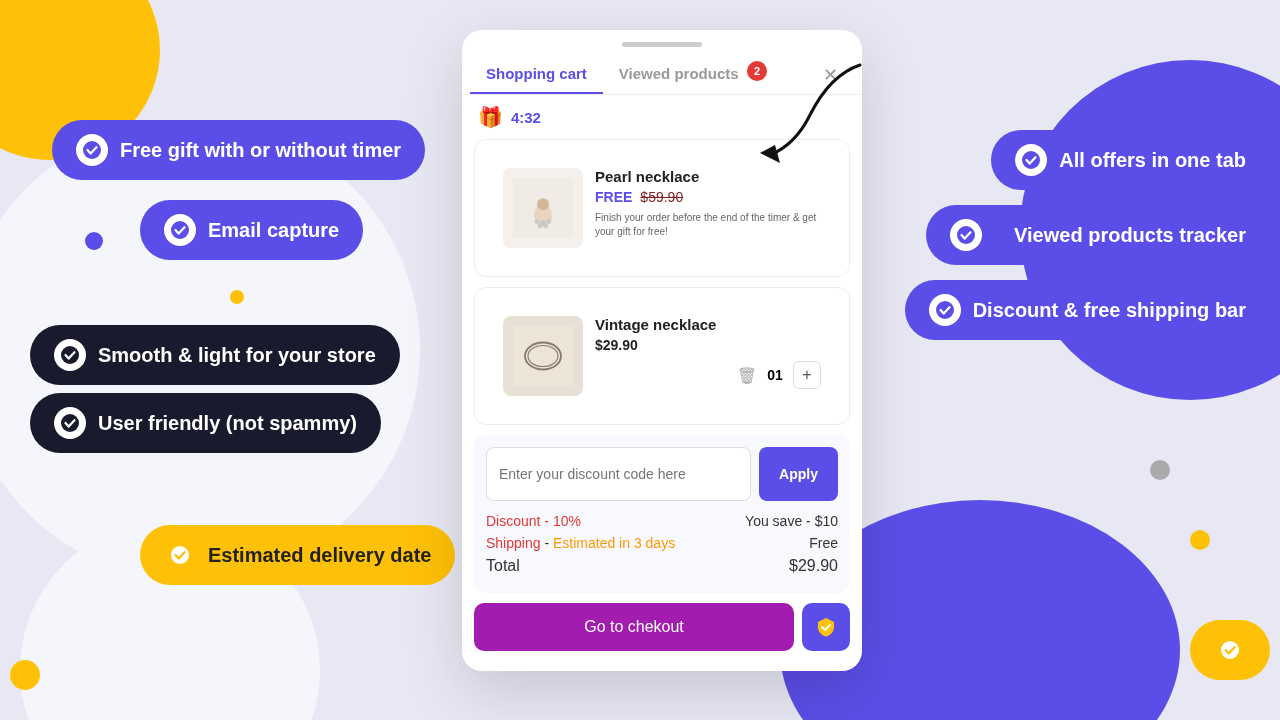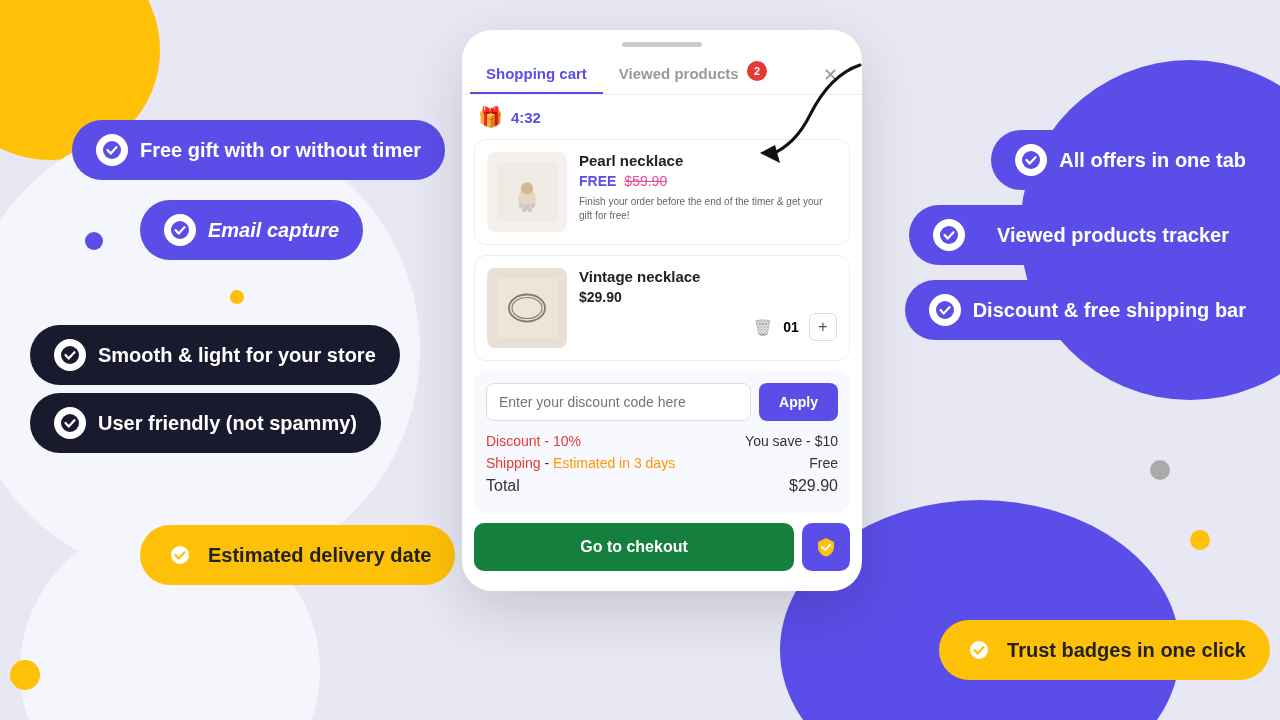--- a/index.html
+++ b/index.html
@@ -88,21 +88,21 @@
     }
     .badge-check svg { width: 18px; height: 18px; }
 
     
     .phone-container {
       position: absolute;
       left: 462px;
       top: 30px;
       width: 400px;
       background: white;
-      border-radius: 30px;
+      border-radius: 20px;
       box-shadow: 0 20px 60px rgba(0,0,0,0.15);
       overflow: hidden;
       padding-bottom: 20px;
     }
     .phone-notch {
       width: 80px; height: 5px;
       background: #ccc;
       border-radius: 3px;
       margin: 12px auto 8px;
     }
@@ -159,39 +159,39 @@
       color: #333;
     }
     .timer-icon { font-size: 20px; }
     .timer-time { color: #5B4EE8; font-weight: 700; }
 
     
     .product-card {
       margin: 0 12px 10px;
       border: 1px solid #eee;
       border-radius: 12px;
-      padding: 12px;
+      padding: 28px;
       display: flex;
       gap: 12px;
       align-items: flex-start;
     }
     .product-img {
       width: 80px; height: 80px;
       border-radius: 8px;
       overflow: hidden;
       flex-shrink: 0;
       background: #f5f0eb;
       display: flex; align-items: center; justify-content: center;
     }
     .product-img svg { width: 60px; height: 60px; }
     .product-info { flex: 1; }
     .product-name { font-size: 15px; font-weight: 600; color: #222; margin-bottom: 4px; }
     .product-price-row { display: flex; gap: 8px; align-items: center; margin-bottom: 6px; }
     .price-free { color: #5B4EE8; font-weight: 700; font-size: 14px; }
-    .price-original { color: #ec4899; text-decoration: line-through; font-size: 14px; }
+    .price-original { color: #7f1d1d; text-decoration: line-through; font-size: 14px; }
     .price-normal { color: #222; font-weight: 600; font-size: 14px; }
     .product-desc { font-size: 10px; color: #666; line-height: 1.4; }
     .quantity-row {
       display: flex;
       align-items: center;
       justify-content: flex-end;
       gap: 8px;
       margin-top: 8px;
     }
     .qty-btn {
@@ -216,21 +216,21 @@
     }
     .discount-input-row {
       display: flex;
       gap: 8px;
       margin-bottom: 12px;
     }
     .discount-input {
       flex: 1;
       border: 1px solid #ddd;
       border-radius: 8px;
-      padding: 10px 12px;
+      padding: 18px 12px;
       font-size: 14px;
       color: #999;
       outline: none;
     }
     .apply-btn {
       background: #5B4EE8;
       color: white;
       border: none;
       border-radius: 8px;
       padding: 10px 20px;
@@ -251,27 +251,27 @@
     .summary-total { font-size: 16px; font-weight: 700; }
 
     
     .checkout-row {
       display: flex;
       gap: 8px;
       margin: 10px 12px 0;
     }
     .checkout-btn {
       flex: 1;
-      background: #15803d;
+      background: #a21caf;
       color: white;
       border: none;
       border-radius: 10px;
       padding: 10px;
       font-size: 16px;
-      font-weight: 700;
+      font-weight: 400;
       cursor: pointer;
     }
     .shield-btn {
       width: 48px; height: 48px;
       background: #5B4EE8;
       border: none;
       border-radius: 10px;
       display: flex; align-items: center; justify-content: center;
       cursor: pointer;
       color: #FFC107;
@@ -297,31 +297,31 @@
   <div class="bg-blob-white-bottom"></div>
 
   <div class="dot-blue" style="width:18px;height:18px;left:85px;top:232px;"></div>
   <div class="dot-yellow" style="width:14px;height:14px;left:230px;top:290px;"></div>
   <div class="dot-gray" style="width:20px;height:20px;right:110px;top:460px;"></div>
   <div class="dot-yellow" style="width:20px;height:20px;right:70px;top:530px;"></div>
   <div class="dot-purple-outline" style="width:40px;height:40px;right:-5px;top:320px;"></div>
   <div class="dot-yellow" style="width:30px;height:30px;left:10px;bottom:30px;"></div>
 </div>
 
-<div class="feature-badge badge-purple" style="left:72px;top:120px;">
+<div class="feature-badge badge-purple" style="left:52px;top:120px;">
   <div class="badge-check">
     <svg viewBox="0 0 20 20" fill="none">
         <circle cx="10" cy="10" r="10" fill="#5B4EE8"></circle>
         <polyline points="5,10 8.5,14 15,7" stroke="white" stroke-width="2.5" fill="none" stroke-linecap="round" stroke-linejoin="round"></polyline>
       </svg>
   </div>
   <span>Free gift with or without timer</span>
 </div>
 
-<div class="feature-badge badge-purple" style="left:140px;top:200px;font-style:italic;">
+<div class="feature-badge badge-purple" style="left:140px;top:200px;">
   <div class="badge-check">
     <svg viewBox="0 0 20 20" fill="none">
         <circle cx="10" cy="10" r="10" fill="#5B4EE8"></circle>
         <polyline points="5,10 8.5,14 15,7" stroke="white" stroke-width="2.5" fill="none" stroke-linecap="round" stroke-linejoin="round"></polyline>
       </svg>
   </div>
   <span>Email capture</span>
 </div>
 
 <div class="feature-badge badge-dark" style="left:30px;top:325px;">
@@ -357,21 +357,21 @@
 <div class="feature-badge badge-purple" style="right:10px;top:130px;">
   <div class="badge-check">
     <svg viewBox="0 0 20 20" fill="none">
         <circle cx="10" cy="10" r="10" fill="#5B4EE8"></circle>
         <polyline points="5,10 8.5,14 15,7" stroke="white" stroke-width="2.5" fill="none" stroke-linecap="round" stroke-linejoin="round"></polyline>
       </svg>
   </div>
   <span>All offers in one tab</span>
 </div>
 
-<div class="feature-badge badge-purple" style="right:27px;top:205px;gap:32px;">
+<div class="feature-badge badge-purple" style="right:10px;top:205px;gap:32px;">
   <div class="badge-check">
     <svg viewBox="0 0 20 20" fill="none">
         <circle cx="10" cy="10" r="10" fill="#5B4EE8"></circle>
         <polyline points="5,10 8.5,14 15,7" stroke="white" stroke-width="2.5" fill="none" stroke-linecap="round" stroke-linejoin="round"></polyline>
       </svg>
   </div>
   <span>Viewed products tracker</span>
 </div>
 
 <div class="feature-badge badge-purple" style="right:10px;top:280px;">
@@ -384,21 +384,20 @@
   <span>Discount &amp; free shipping bar</span>
 </div>
 
 <div class="feature-badge badge-yellow" style="right:10px;top:620px;">
   <div class="badge-check" style="background:#FFC107;">
     <svg viewBox="0 0 20 20" fill="none">
         <circle cx="10" cy="10" r="10" fill="white"></circle>
         <polyline points="5,10 8.5,14 15,7" stroke="#FFC107" stroke-width="2.5" fill="none" stroke-linecap="round" stroke-linejoin="round"></polyline>
       </svg>
   </div>
-  <span>Trust badges in one click</span>
 </div>
 
 <div class="phone-container">
   <div class="phone-notch"></div>
 
   <div class="cart-tabs">
     <div class="cart-tab active">
       <span>Shopping cart</span>
     </div>
     <div class="cart-tab inactive">

